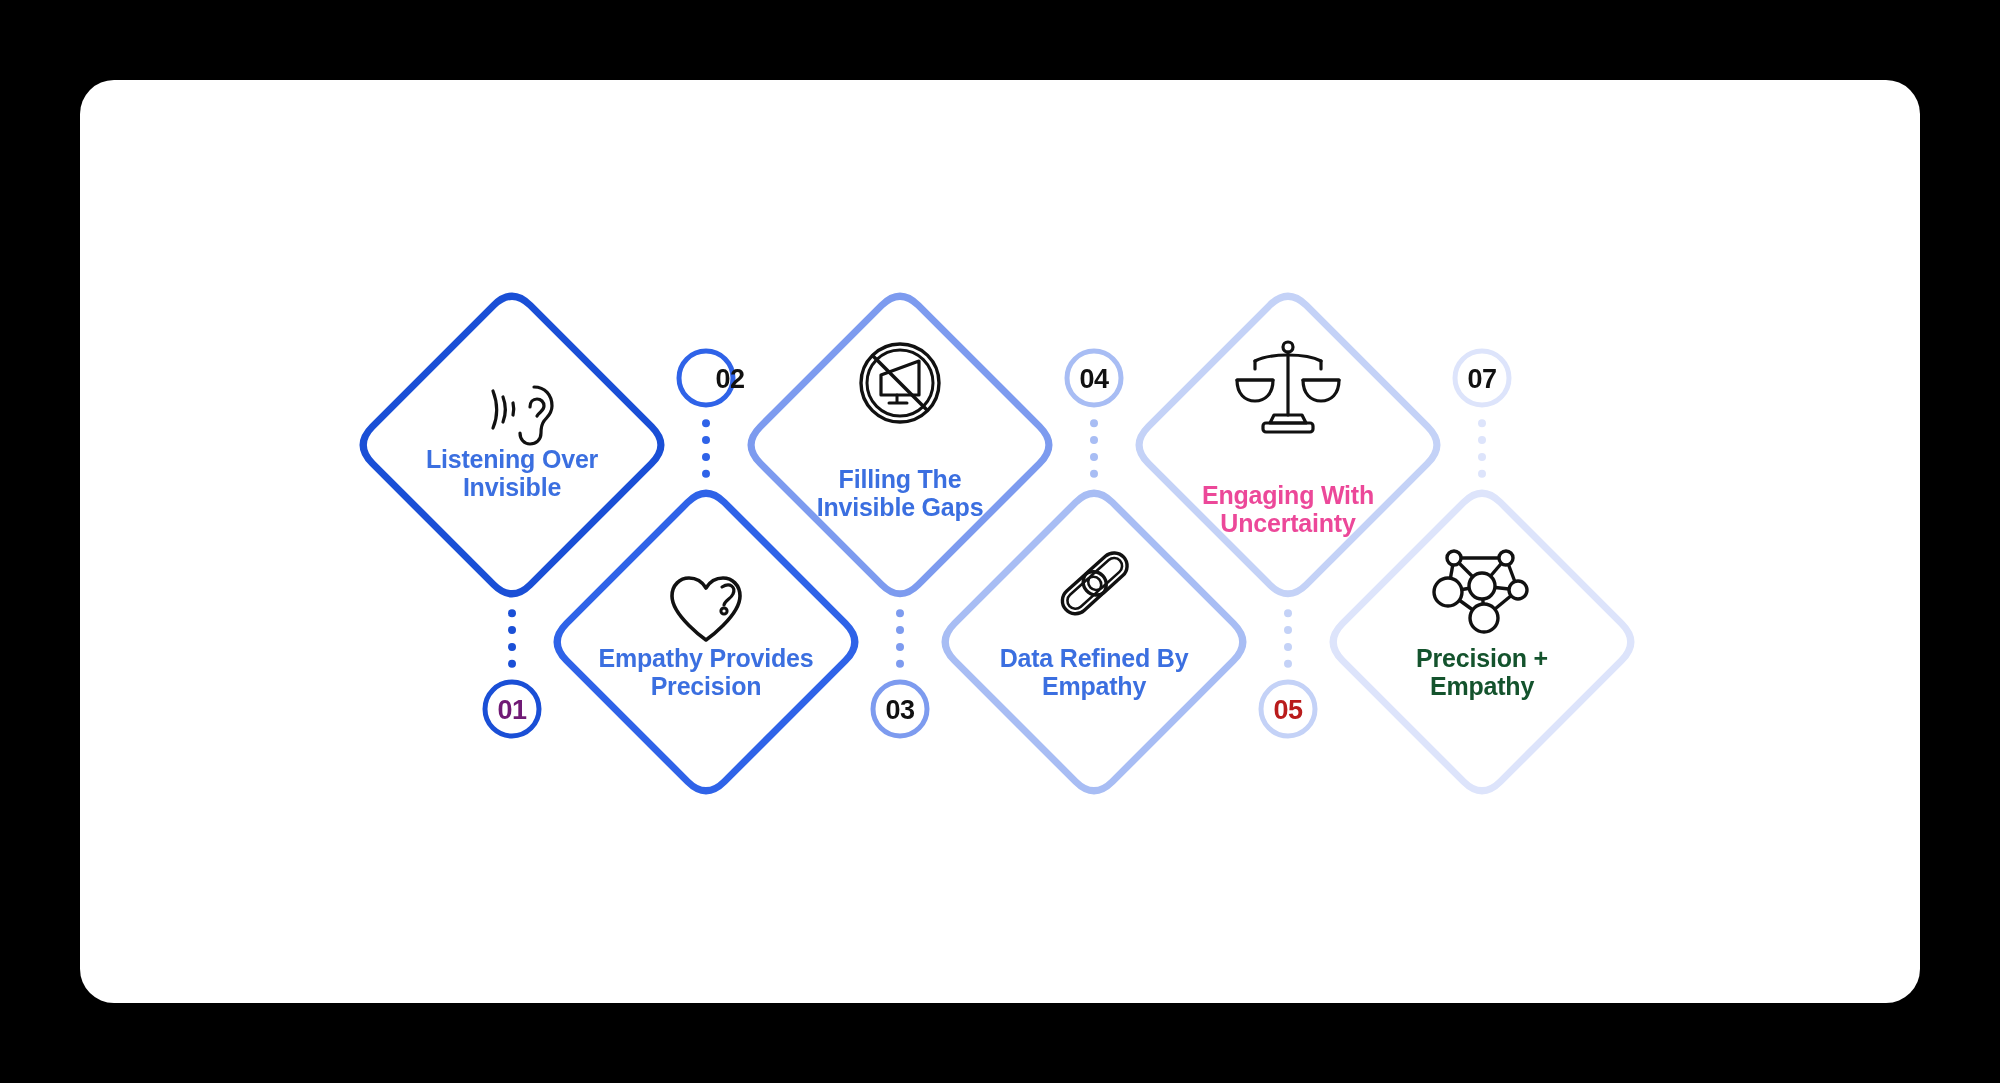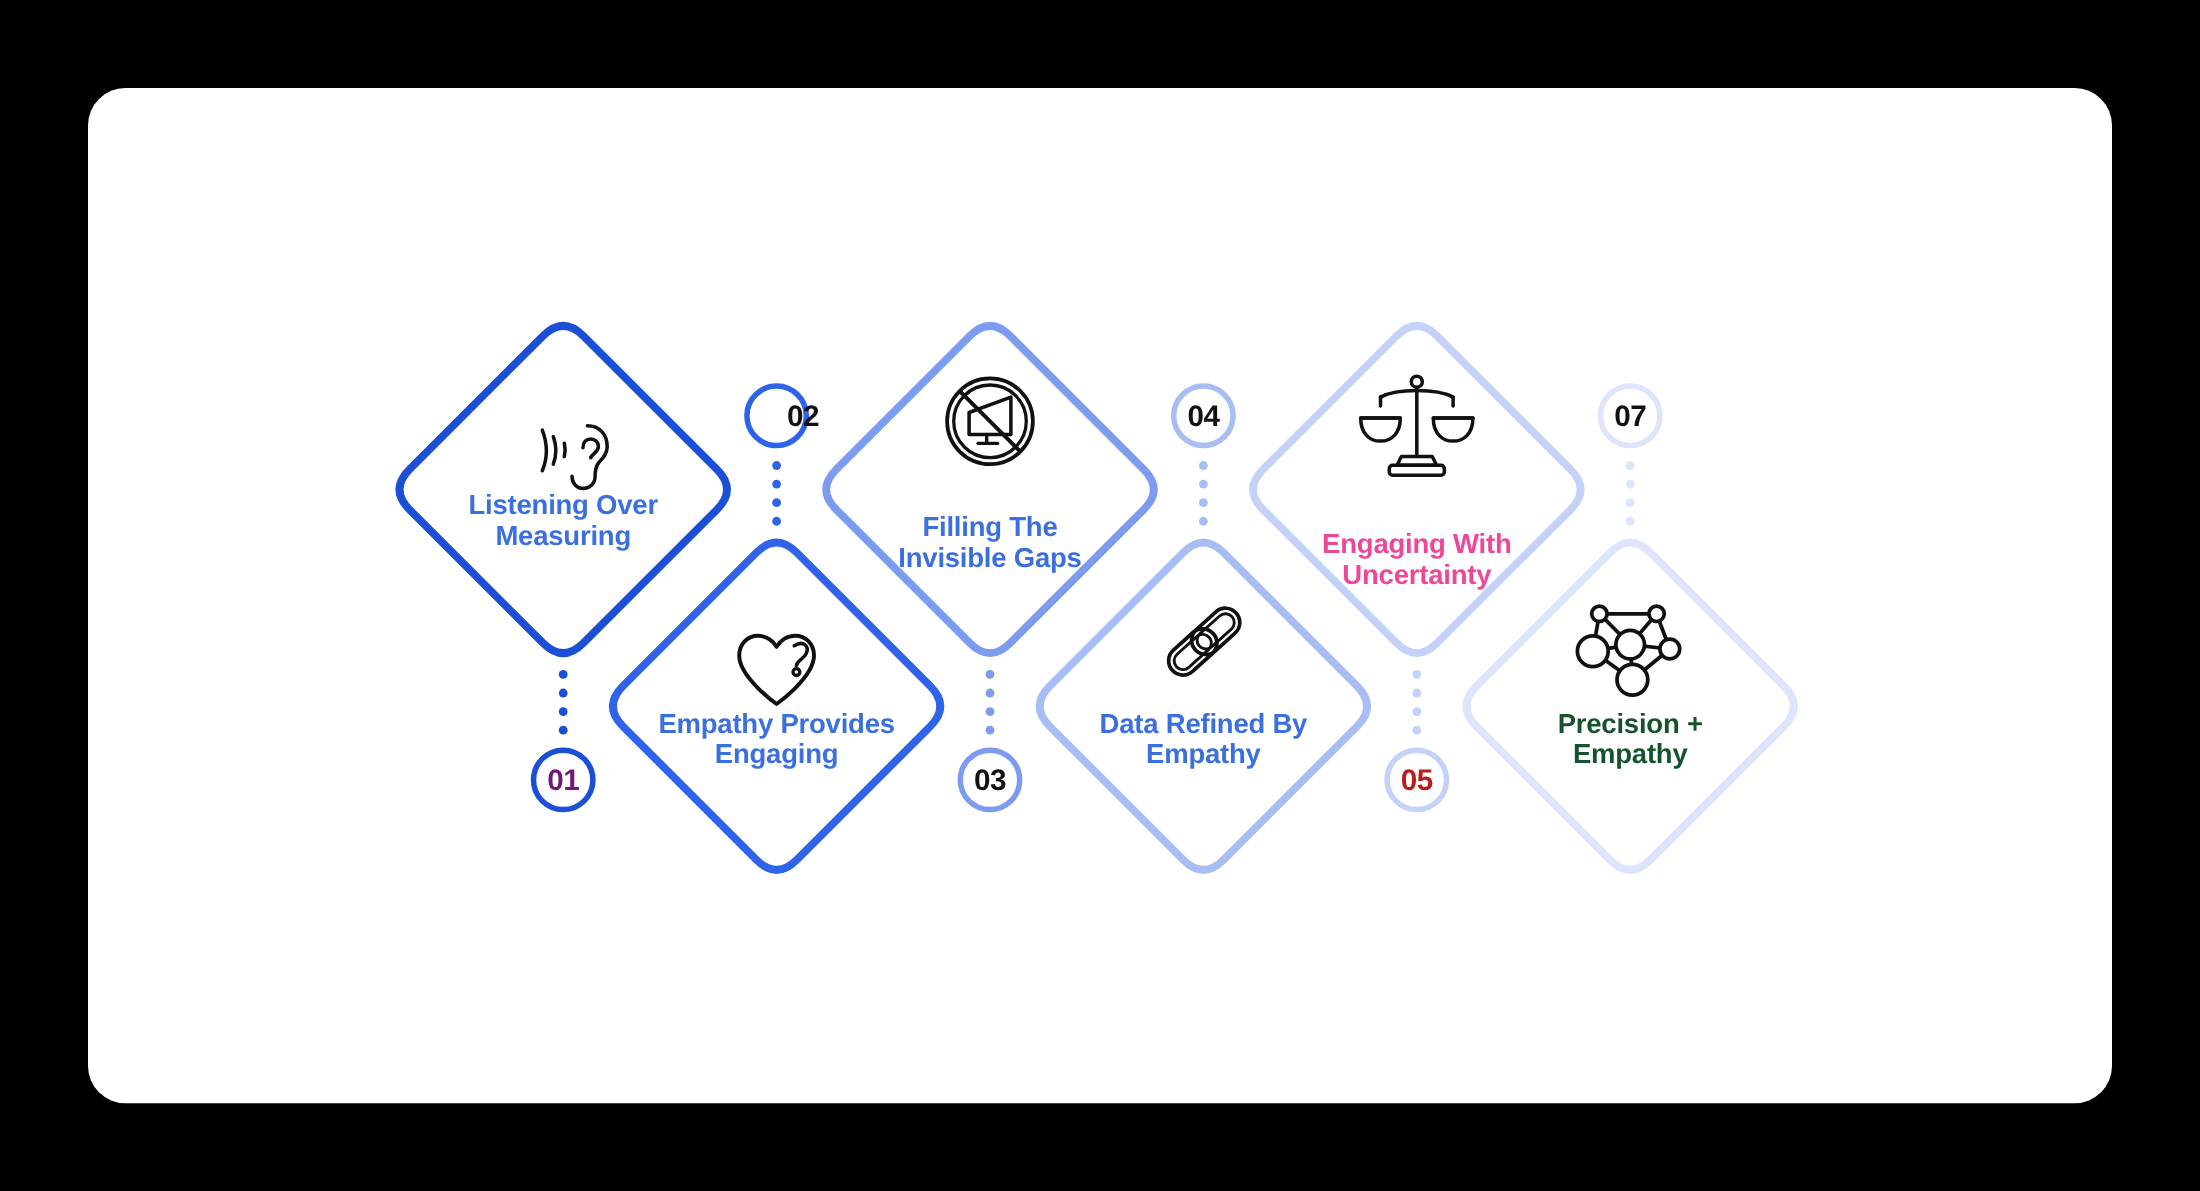--- a/index.html
+++ b/index.html
@@ -151,24 +151,24 @@
           <circle cx="-28" cy="-26" r="7" fill="#ffffff" stroke="#111" stroke-width="3.4"></circle>
           <circle cx="24" cy="-26" r="7" fill="#ffffff" stroke="#111" stroke-width="3.4"></circle>
           <circle cx="0" cy="2" r="13" fill="#ffffff" stroke="#111" stroke-width="3.4"></circle>
           <circle cx="-34" cy="8" r="14" fill="#ffffff" stroke="#111" stroke-width="3.4"></circle>
           <circle cx="36" cy="6" r="9" fill="#ffffff" stroke="#111" stroke-width="3.4"></circle>
           <circle cx="2" cy="34" r="14" fill="#ffffff" stroke="#111" stroke-width="3.4"></circle>
         </g>
       </svg>
     <div id="labels">
         <div class="node-label" style="left: 432px; top: 393px; width: 250px; color: rgb(59, 111, 224);">Listening Over
-Measuring</div>
+Invisible</div>
         <div class="num-text" style="left: 432px; top: 630px; color: #701a75;">01</div>
         <div class="node-label" style="left: 626px; top: 592px; width: 250px; color: rgb(59, 111, 224);">Empathy Provides
-Engaging</div>
+Precision</div>
         <div class="num-text" style="left: 626px; top: 299px; color: rgb(17, 17, 17); margin-left: 24px;">02</div>
         <div class="node-label" style="left: 820px; top: 413px; width: 250px; color: rgb(59, 111, 224);">Filling The
 Invisible Gaps</div>
         <div class="num-text" style="left: 820px; top: 630px; color: rgb(17, 17, 17);">03</div>
         <div class="node-label" style="left: 1014px; top: 592px; width: 250px; color: rgb(59, 111, 224);">Data Refined By
 Empathy</div>
         <div class="num-text" style="left: 1014px; top: 299px; color: rgb(17, 17, 17); text-align: right;">04</div>
         <div class="node-label" style="left: 1208px; top: 393px; width: 250px; color: #ec4899; margin-top: 36px;">Engaging With
 Uncertainty</div>
         <div class="num-text" style="left: 1208px; top: 630px; color: #b91c1c; text-align: center;">05</div>

